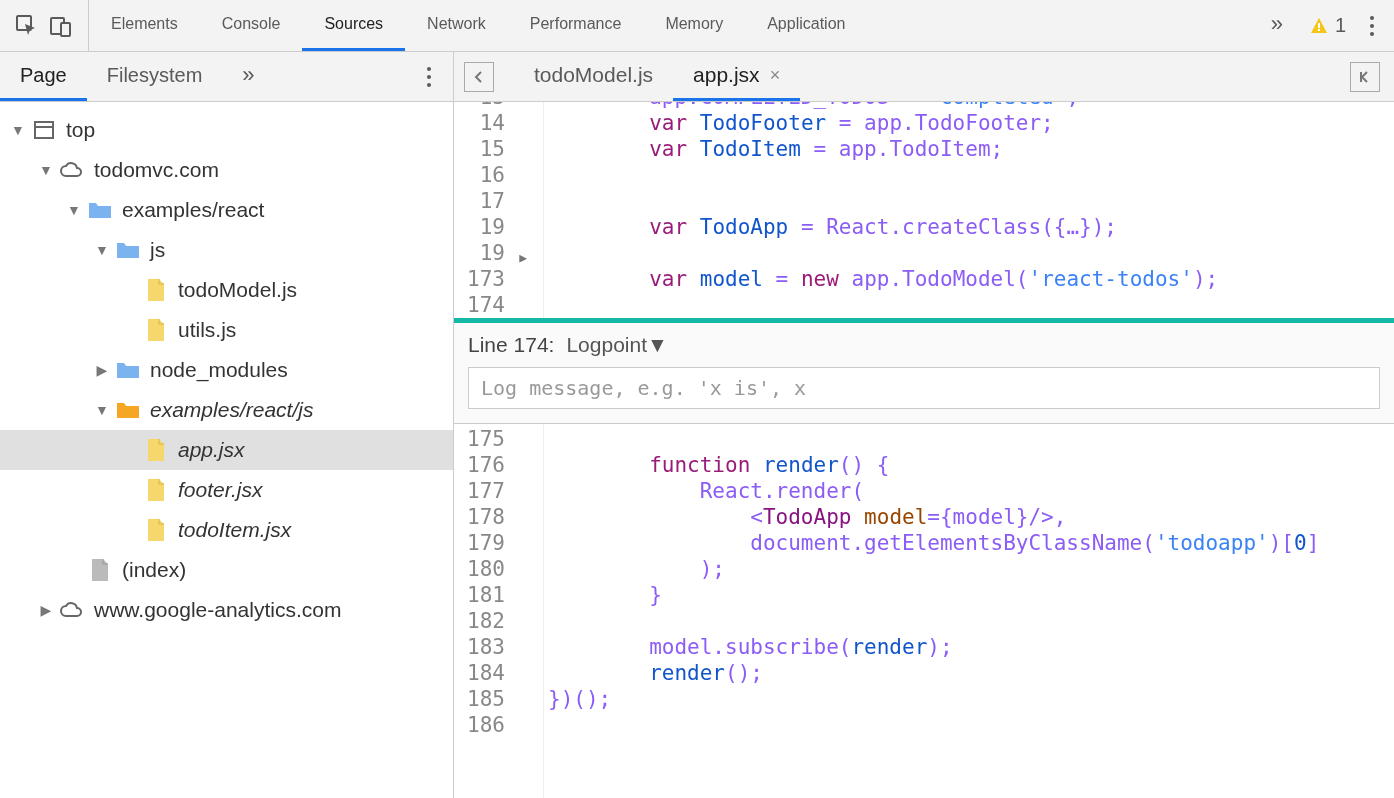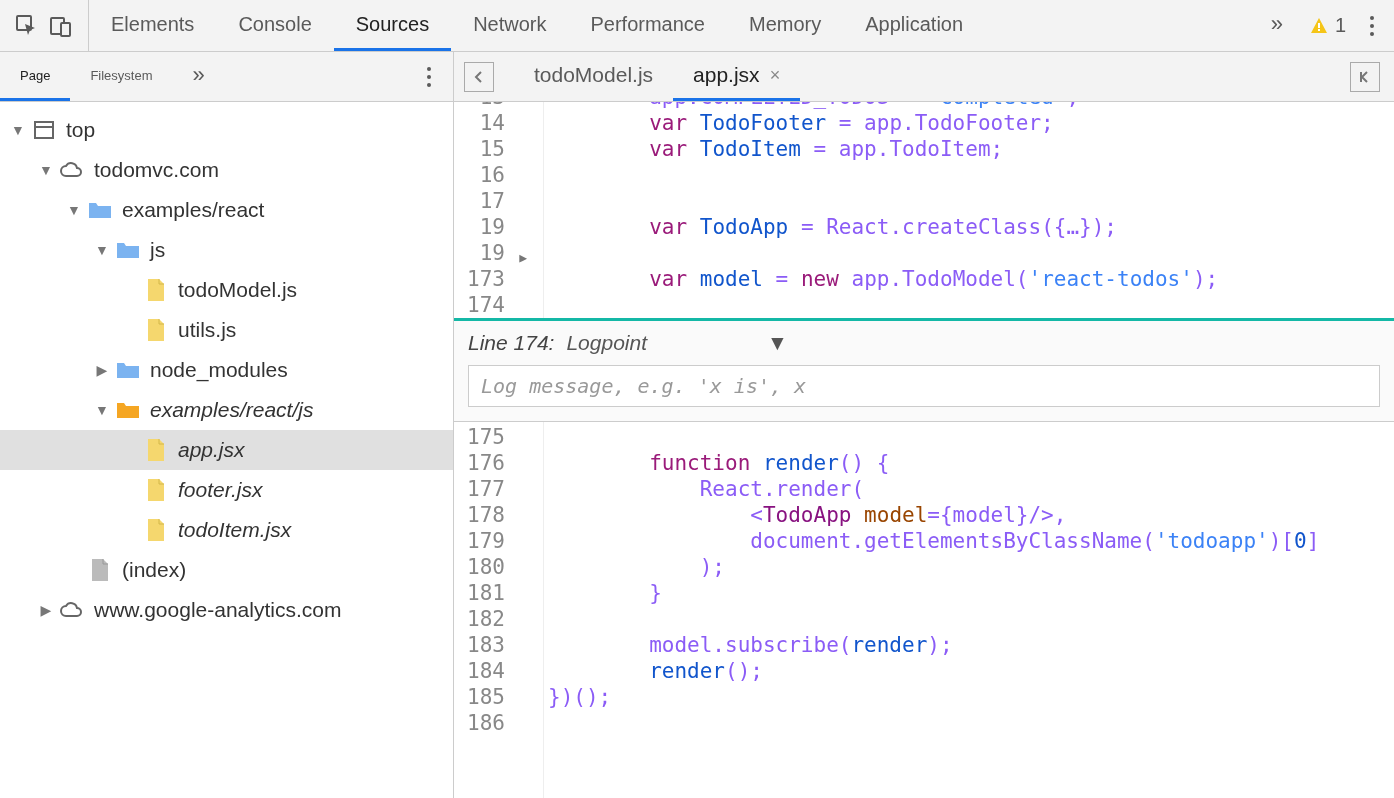--- a/index.html
+++ b/index.html
@@ -40,21 +40,21 @@
 .toolbar-tabs {
   display: flex;
   align-items: stretch;
   height: 100%;
   flex: 1;
 }
 .toolbar-tab {
   padding: 0 22px;
   display: flex;
   align-items: center;
-  font-size: 20px;
+  font-size: 16px;
   color: #5a5a5a;
   cursor: pointer;
   border-bottom: 3px solid transparent;
 }
 .toolbar-tab.active {
   color: #222;
   border-bottom: 3px solid #1a73e8;
 }
 .toolbar-right {
   display: flex;
@@ -88,21 +88,21 @@
   height: 50px;
   border-bottom: 1px solid #ccc;
   display: flex;
   align-items: stretch;
   background: #f3f3f3;
 }
 .sidebar-tab {
   padding: 0 20px;
   display:flex;
   align-items:center;
-  font-size: 13px;
+  font-size: 20px;
   color:#5a5a5a;
   cursor:pointer;
   border-bottom:3px solid transparent;
 }
 .sidebar-tab.active { color:#222; border-bottom:3px solid #1a73e8;}
 .sidebar-tabs .spacer{flex:1;}
 .sidebar-tabs .kebab{margin:0 14px; align-self:center;}
 
 .tree {
   flex: 1;
@@ -184,35 +184,34 @@
   position:absolute; right:-22px; top:5px; color:#777; font-size:13px;
 }
 .code-lines {
   flex:1;
   padding-top:2px;
 }
 .code-line { height:26px; white-space: pre; padding-left: 4px;}
 
 
 .breakpoint-panel {
-  border-top: 3px solid #14b8a6;
+  border-top: 5px solid #14b8a6;
   border-bottom: 1px solid #ccc;
   background: #fafafa;
-  font-style: italic;
 }
 .breakpoint-header {
   display:flex;
   align-items:center;
   gap: 12px;
   padding: 10px 14px;
   font-size: 21px;
   color:#444;
 }
 .bp-select {
-  display:flex; align-items:center; gap:120px; color:#555; cursor:pointer;
+  display:flex; align-items:center; color:#555; cursor:pointer;
 }
 .bp-input {
   margin: 0 14px 14px 14px;
   padding: 8px 12px;
   border: 1px solid #ccc;
   background:#fff;
   font-family: Menlo, Monaco, Consolas, monospace;
   font-size: 20px;
   color:#999;
 }

